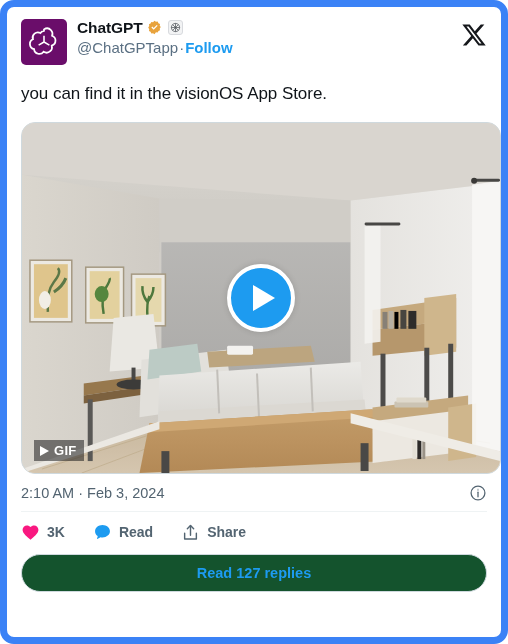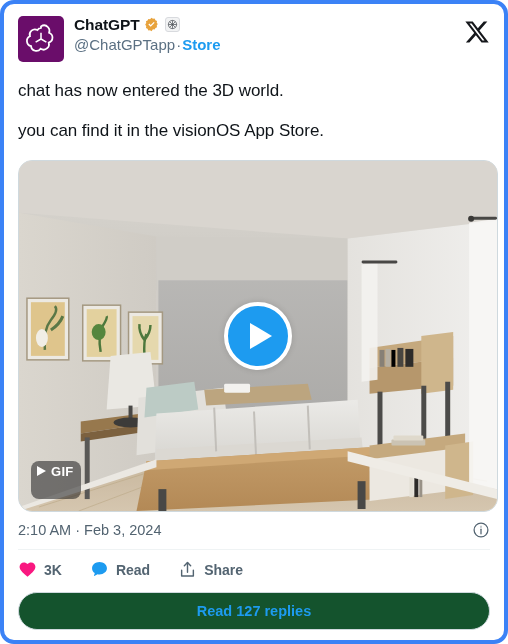--- a/index.html
+++ b/index.html
@@ -10,21 +10,21 @@
     background: #ffffff;
     font-family: "Liberation Sans", sans-serif;
     -webkit-font-smoothing: antialiased;
   }
 
   .tweet-card {
     position: relative;
     width: 508px;
     height: 644px;
     background: #ffffff;
-    border: 4px solid #3b82f6;
+    border: 7px solid #3b82f6;
     border-radius: 14px;
     overflow: hidden;
     padding: 12px 14px 0 14px;
   }
 
   
   .tweet-header {
     display: flex;
     align-items: flex-start;
     height: 50px;
@@ -166,22 +166,22 @@
   }
 
   .gif-badge {
     position: absolute;
     left: 12px;
     bottom: 12px;
     display: flex;
     align-items: center;
     gap: 5px;
     background: rgba(20,20,22,0.52);
-    border-radius: 8px;
-    padding: 3px 7px 20px 4px;
+    border-radius: 0;
+    padding: 3px 7px 3px 4px;
     cursor: pointer;
   }
   .gif-badge .tri-sm {
     width: 0; height: 0;
     border-left: 9px solid #ffffff;
     border-top: 5.5px solid transparent;
     border-bottom: 5.5px solid transparent;
     margin-left: 2px;
   }
   .gif-badge .gif-text {
@@ -270,33 +270,32 @@
           </svg>
         </span>
         <span class="affiliate-badge">
           <svg width="11" height="11" viewBox="0 0 24 24" fill="none" stroke="#4b5156" stroke-width="1.6">
             <circle cx="12" cy="12" r="9"></circle>
             <path d="M12 3v18M3 12h18M5.6 5.6l12.8 12.8M18.4 5.6L5.6 18.4"></path>
           </svg>
         </span>
       </div>
       <div class="handle-row">
-        <span class="handle">@ChatGPTapp</span><span class="dot-sep">·</span><a class="follow-link">Store</a>
+        <span class="handle">@ChatGPTapp</span><span class="dot-sep">·</span><a class="follow-link">Follow</a>
       </div>
     </div>
 
     <span class="x-logo">
       <svg width="26" height="26" viewBox="0 0 24 24">
         <path fill="#16181c" d="M18.24 2.25h3.31l-7.23 8.26 8.5 11.24h-6.65l-5.21-6.82-5.97 6.82H1.68l7.73-8.84L1.25 2.25h6.82l4.71 6.23 5.46-6.23zm-1.16 17.52h1.84L7.02 4.13H5.04l12.04 15.64z"></path>
       </svg>
     </span>
   </div>
 
   <div class="tweet-text">
-    <p>chat has now entered the 3D world.</p>
     <p>you can find it in the visionOS App Store.</p>
   </div>
 
   <div class="media">
     <div class="media-scene">
       <svg viewBox="0 0 480 352" preserveAspectRatio="none">
         <defs>
           <linearGradient id="ceil" x1="0" y1="0" x2="0" y2="1">
             <stop offset="0" stop-color="#dedbd5"></stop>
             <stop offset="1" stop-color="#cfccc6"></stop>

